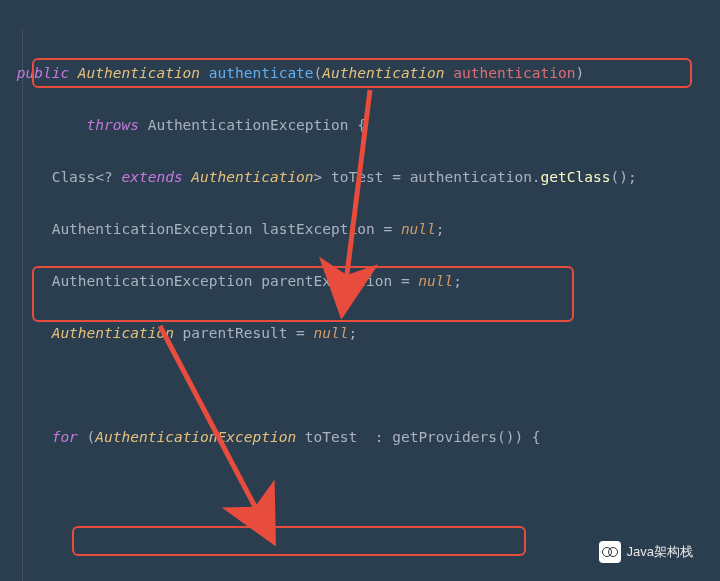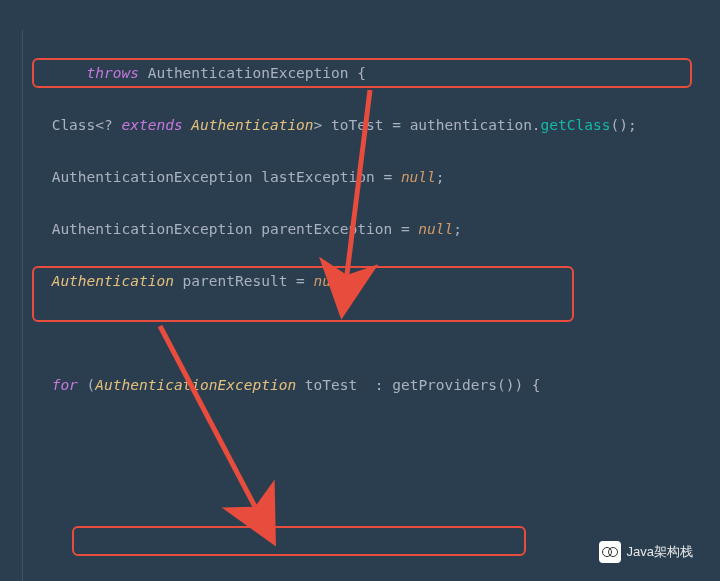--- a/index.html
+++ b/index.html
@@ -21,21 +21,21 @@
   }
   .line { display: block; white-space: pre; }
   .kw-public { color: #c678dd; font-style: italic; }
   .kw-throws { color: #c678dd; font-style: italic; }
   .kw-extends { color: #c678dd; font-style: italic; }
   .kw-null { color: #d19a66; font-style: italic; }
   .kw-for { color: #c678dd; font-style: italic; margin-top: 12px; }
   .type { color: #e5c07b; font-style: italic; }
   .type-bool { color: #c678dd; font-style: italic; }
   .method-decl { color: #61afef; }
-  .method-call { color: #14b8a6; }
+  .method-call { color: #fef9c3; }
   .param { color: #e06c75; }
   .ident { color: #abb2bf; }
   .op { color: #abb2bf; }
   .punct { color: #abb2bf; }
   .highlight-box {
     position: absolute;
     border: 2px solid #e74c3c;
     border-radius: 6px;
     pointer-events: none;
     z-index: 5;
@@ -85,20 +85,21 @@
     width: 1px;
     height: 560px;
     background: rgba(171,178,191,0.18);
   }
 </style>
 </head>
 <body>
 
 <div class="code-area">
 <div class="vert-line"></div>
+<span class="line"> <span class="kw-public">public</span> <span class="type">Authentication</span> <span class="method-decl">authenticate</span><span class="punct">(</span><span class="type">Authentication</span> <span class="param">authentication</span><span class="punct">)</span></span>
 <span class="line">         <span class="kw-throws">throws</span> <span class="ident">AuthenticationException</span> <span class="punct">{</span></span>
 <span class="line">     <span class="ident">Class</span><span class="punct">&lt;</span><span class="op">? </span><span class="kw-extends">extends</span> <span class="type">Authentication</span><span class="punct">&gt;</span> <span class="ident">toTest</span> <span class="op">=</span> <span class="ident">authentication</span><span class="punct">.</span><span class="method-call">getClass</span><span class="punct">();</span></span>
 <span class="line">     <span class="ident">AuthenticationException</span> <span class="ident">lastException</span> <span class="op">=</span> <span class="kw-null">null</span><span class="punct">;</span></span>
 <span class="line">     <span class="ident">AuthenticationException</span> <span class="ident">parentException</span> <span class="op">=</span> <span class="kw-null">null</span><span class="punct">;</span></span>
 <span class="line">     <span class="type">Authentication</span> <span class="ident">parentResult</span> <span class="op">=</span> <span class="kw-null">null</span><span class="punct">;</span></span>
 <span class="line"> </span>
 <span class="line">     <span class="kw-for">for</span> <span class="punct">(</span><span class="type">AuthenticationException</span> <span class="ident">toTest</span>  <span class="punct">:</span> <span class="ident">getProviders</span><span class="punct">()) {</span></span>
 <span class="line">          </span>
 
 

